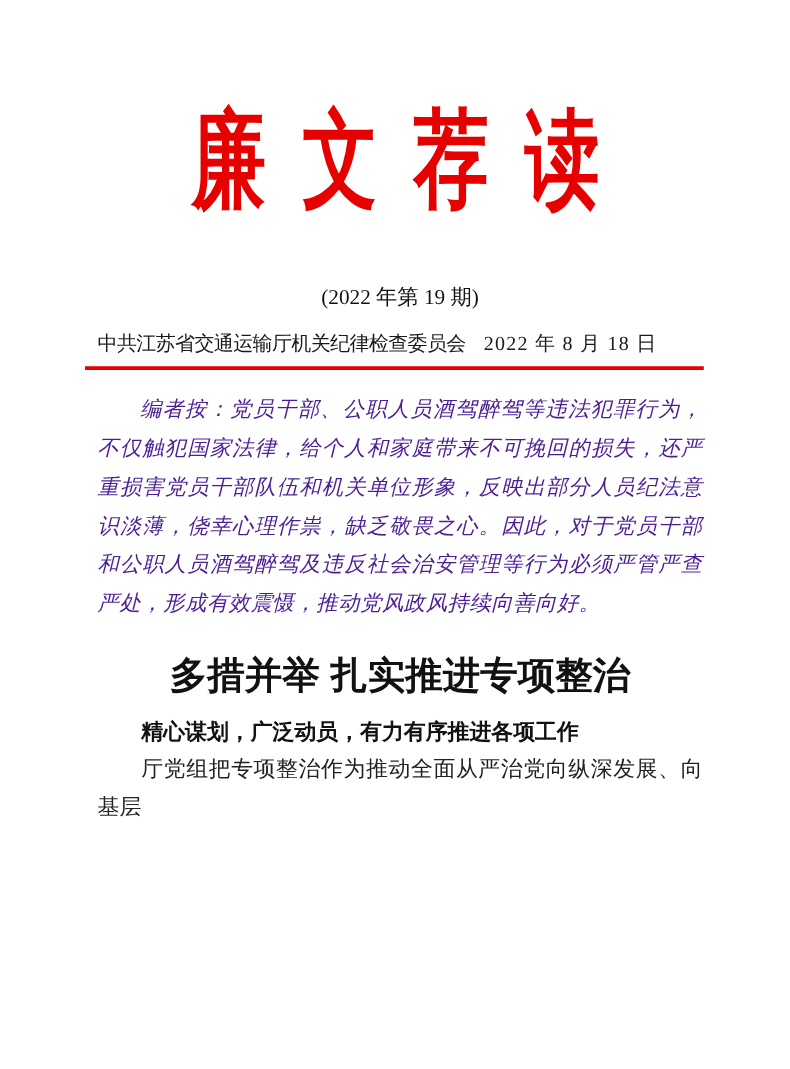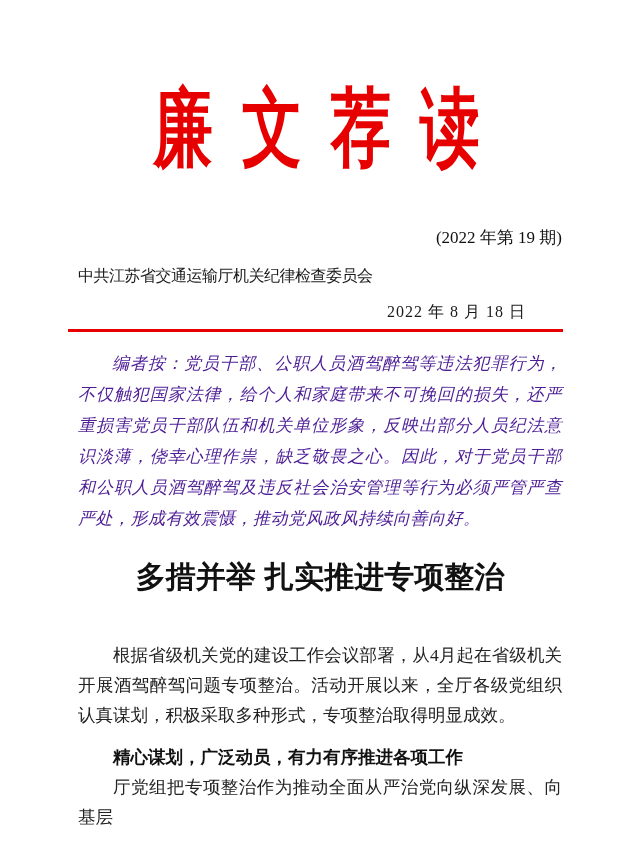--- a/index.html
+++ b/index.html
@@ -29,36 +29,36 @@
     font-weight:700;
     color:var(--accent-red);
     letter-spacing:7px;
     transform:scaleY(1.42);
     transform-origin:top center;
     white-space:nowrap;
   }
   
   .issue{
     margin-top:80px;
-    text-align:right;
+    text-align:center;
     font-size:17px;
     line-height:24px;
     color:#111;
   }
   
   .meta-row{
     margin-top:15px;
     display:flex;
     justify-content:space-between;
     align-items:flex-start;
     font-size:16px;
     line-height:22px;
   }
   .meta-row .publisher{letter-spacing:-0.5px;}
-  .meta-row .pub-date{padding-right:36px;letter-spacing:1px;margin-top:36px;}
+  .meta-row .pub-date{padding-right:36px;letter-spacing:1px;}
   
   .red-rule{
     margin-top:6px;
     margin-left:-10px;
     width:495px;
     height:3px;
     background:var(--accent-red);
   }
   
   .editor-note{
@@ -114,19 +114,18 @@
     <span class="publisher">中共江苏省交通运输厅机关纪律检查委员会</span>
     <span class="pub-date">2022 年 8 月 18 日</span>
   </div>
 
   <div class="red-rule"></div>
 
   <p class="editor-note">编者按：党员干部、公职人员酒驾醉驾等违法犯罪行为，不仅触犯国家法律，给个人和家庭带来不可挽回的损失，还严重损害党员干部队伍和机关单位形象，反映出部分人员纪法意识淡薄，侥幸心理作祟，缺乏敬畏之心。因此，对于党员干部和公职人员酒驾醉驾及违反社会治安管理等行为必须严管严查严处，形成有效震慑，推动党风政风持续向善向好。</p>
 
   <h2 class="article-heading">多措并举 扎实推进专项整治</h2>
 
-  <p class="body-para first">根据省级机关党的建设工作会议部署，从4月起在省级机关开展酒驾醉驾问题专项整治。活动开展以来，全厅各级党组织认真谋划，积极采取多种形式，专项整治取得明显成效。</p>
 
   <p class="sub-heading">精心谋划，广泛动员，有力有序推进各项工作</p>
 
   <p class="body-para">厅党组把专项整治作为推动全面从严治党向纵深发展、向基层</p>
 
 </div>
 
 </body></html>

